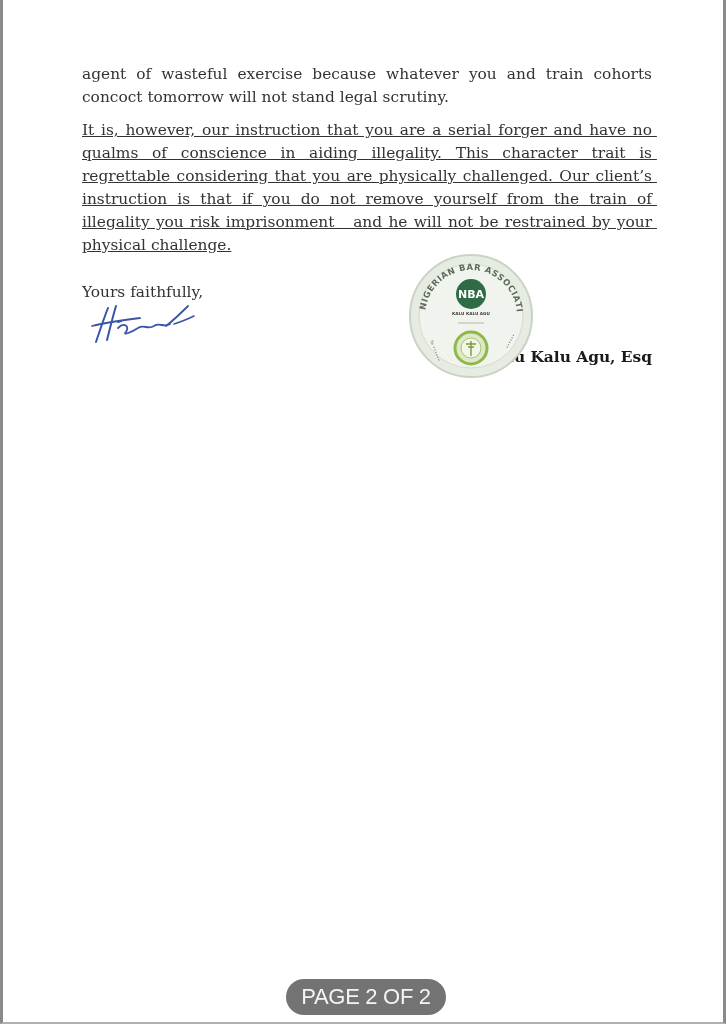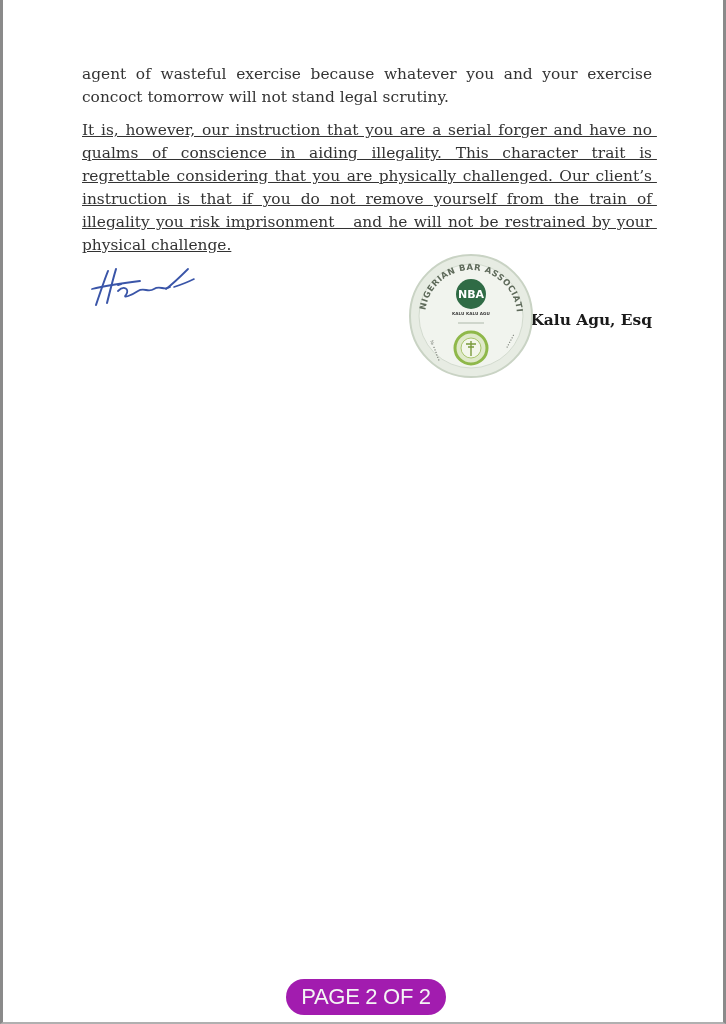--- a/index.html
+++ b/index.html
@@ -69,38 +69,39 @@
       width: 126px;
       height: 126px;
     }
     .page-indicator {
       position: absolute;
       left: 283px;
       top: 979px;
       width: 160px;
       height: 36px;
       border-radius: 18px;
-      background: #a21caf;
+      background: #737373;
       color: #f4f4f4;
       font-family: "Liberation Sans", "DejaVu Sans", sans-serif;
       font-size: 22px;
       line-height: 36px;
       text-align: center;
       letter-spacing: -0.3px;
     }
   </style>
 </head>
 <body>
 
 <div class="page-frame">
 
   <div class="content">
-    <p class="para p1">agent of wasteful exercise because whatever you and your exercise concoct tomorrow will not stand legal scrutiny.</p>
+    <p class="para p1">agent of wasteful exercise because whatever you and train cohorts concoct tomorrow will not stand legal scrutiny.</p>
     <p class="para p2" style="white-space: pre-wrap;">It is, however, our instruction that you are a serial forger and have no qualms of conscience in aiding illegality. This character trait is regrettable considering that you are physically challenged. Our client’s instruction is that if you do not remove yourself from the train of illegality you risk imprisonment   and he will not be restrained by your physical challenge.</p>
 
+    <p class="para closing">Yours faithfully,</p>
 
     <div class="signature">
       <svg width="110" height="44" viewBox="0 0 110 44">
         <g fill="none" stroke="#3a55a8" stroke-linecap="round" stroke-linejoin="round">
           <path d="M20 6 C16 16, 12 28, 8 40" stroke-width="2"></path>
           <path d="M28 4 C25 14, 22 26, 19 38" stroke-width="2"></path>
           <path d="M4 24 C20 20, 36 18, 52 16" stroke-width="1.8"></path>
           <path d="M30 26 C36 20, 42 24, 38 30 C34 34, 44 30, 50 26 C56 22, 60 28, 66 24 C72 20, 76 26, 82 22" stroke-width="1.8"></path>
           <path d="M78 24 C86 18, 92 12, 100 4" stroke-width="1.8"></path>
           <path d="M86 22 C92 20, 98 18, 106 14" stroke-width="1.6"></path>

